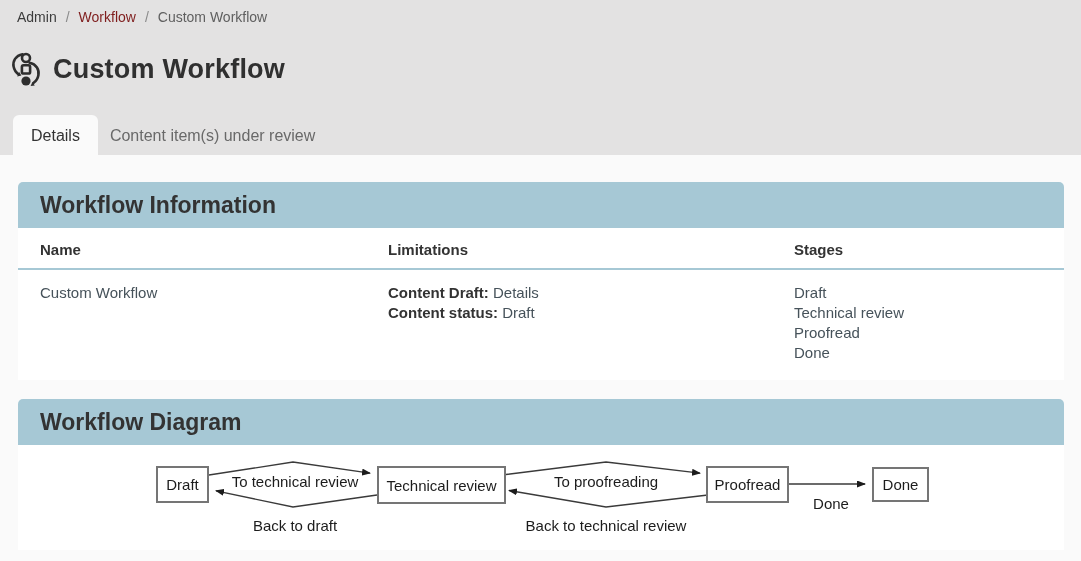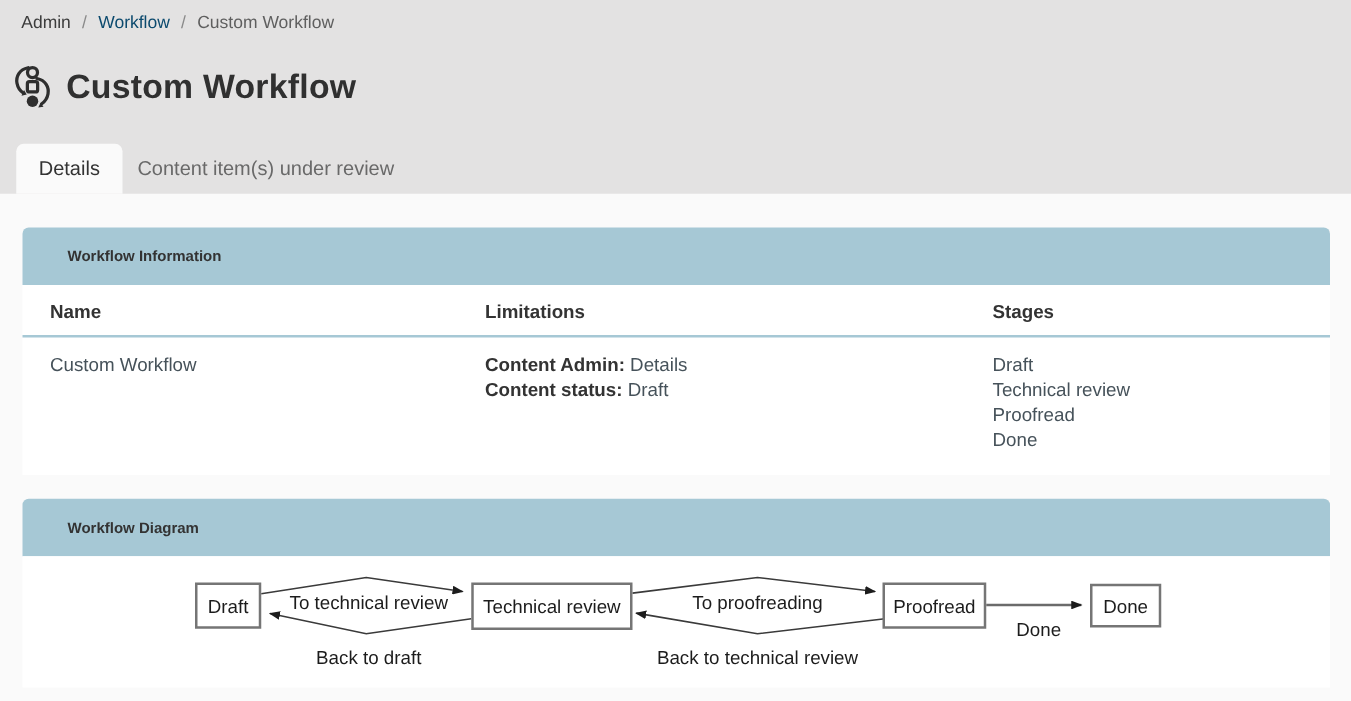--- a/index.html
+++ b/index.html
@@ -15,21 +15,21 @@
     position:relative;
     width:100%; height:155px;
     background:#e3e2e2;
   }
   .breadcrumb {
     position:absolute; top:9px; left:17px;
     display:flex; align-items:flex-start; gap:9px;
     font-size:14px;
   }
   .crumb-plain { color:#3c3c3c; }
-  .crumb-link  { color:#0c4a6e; cursor:pointer; }
+  .crumb-link  { color:#7f1d1d; cursor:pointer; }
   .crumb-current { color:#5f5f5f; }
   .crumb-sep { color:#8a8a8a; }
   .page-header {
     position:absolute; top:51px; left:10px;
     display:flex; align-items:center; gap:11px;
   }
   .page-title { font-size:27px; font-weight:bold; color:#303030; letter-spacing:.2px; }
   .workflow-icon-svg { display:block; }
   .tabs {
     position:absolute; bottom:0; left:13px;
@@ -47,22 +47,22 @@
 
   
   .content { padding:27px 17px 0 18px; }
   .card { width:1046px; }
   .card + .card { margin-top:19px; }
   .card-header {
     height:46px;
     background:#a6c8d5;
     border-radius:5px 5px 0 0;
     display:flex; align-items:center;
-    padding-left:36px;
-    font-size:12px; font-weight:bold; color:#333;
+    padding-left:22px;
+    font-size:23px; font-weight:bold; color:#333;
   }
   .card-body { background:#ffffff; }
 
   
   .info-head, .info-row {
     display:grid;
     grid-template-columns:336px 394px 1fr;
     padding-left:22px;
     gap:12px;
   }
@@ -129,21 +129,21 @@
     </div>
     <div class="card-body">
       <div class="info-head">
         <div class="cell">Name</div>
         <div class="cell">Limitations</div>
         <div class="cell">Stages</div>
       </div>
       <div class="info-row">
         <div class="cell">Custom Workflow</div>
         <div class="cell">
-          <div><span class="lim-label">Content Admin:</span> <span>Details</span></div>
+          <div><span class="lim-label">Content Draft:</span> <span>Details</span></div>
           <div><span class="lim-label">Content status:</span> <span>Draft</span></div>
         </div>
         <div class="cell">
           <div>Draft</div>
           <div>Technical review</div>
           <div>Proofread</div>
           <div>Done</div>
         </div>
       </div>
     </div>

